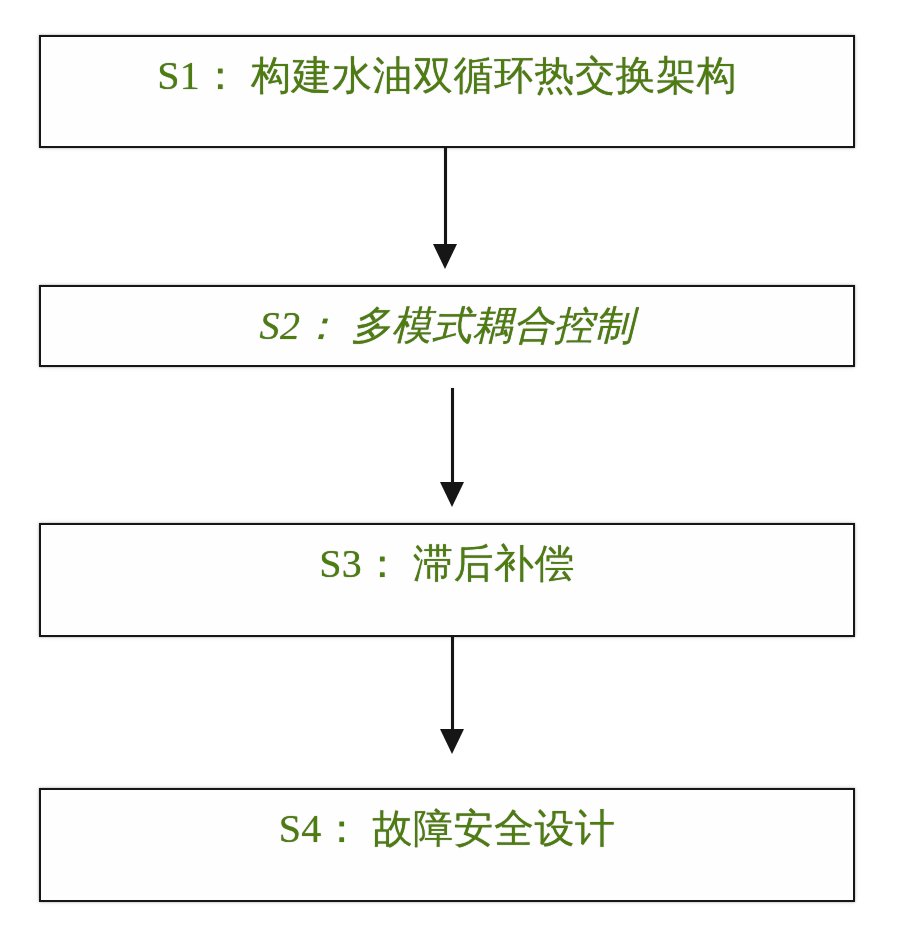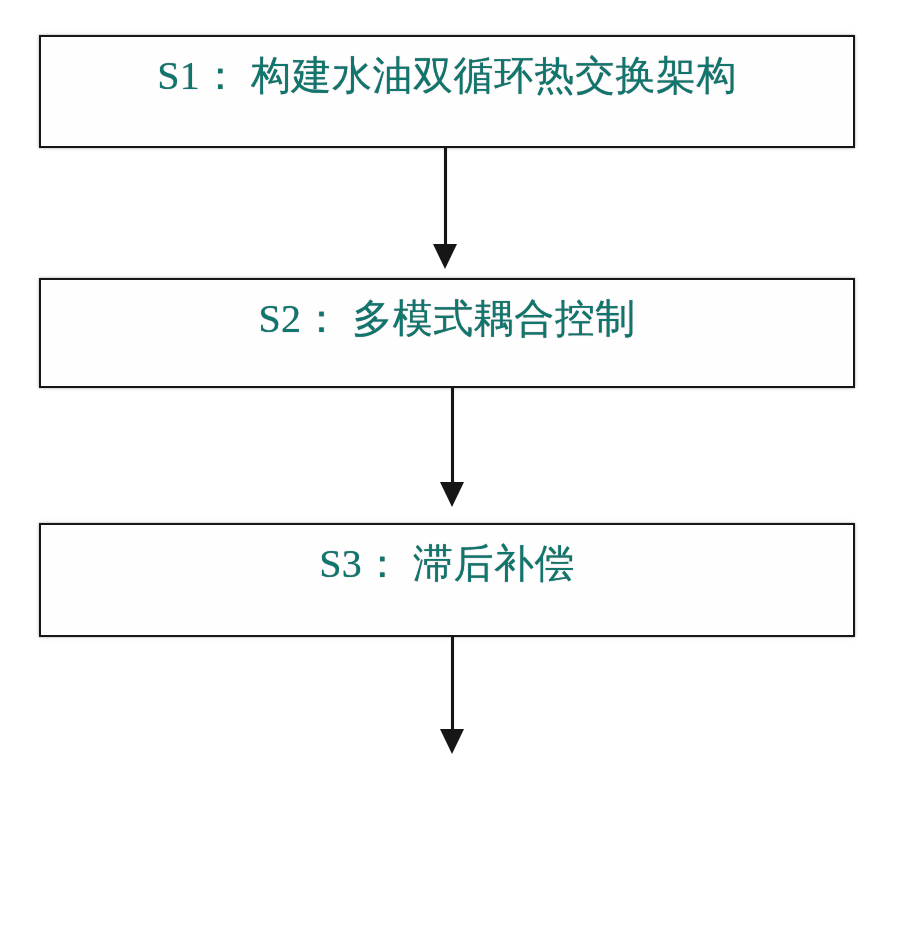--- a/index.html
+++ b/index.html
@@ -22,27 +22,27 @@
     box-sizing: border-box;
     border: 2px solid #161616;
     background: #fefefe;
     box-shadow: 0 0 2px rgba(0,0,0,0.35), 0 0 6px rgba(0,0,0,0.08);
     display: flex;
     justify-content: center;
     align-items: flex-start;
     padding-top: 15px;
   }
   .box-s1 { top: 35px;  height: 113px; }
-  .box-s2 { top: 278px; height: 110px; }
+  .box-s2 { top: 285px; height: 82px; font-style: italic; }
   .box-s3 { top: 523px; height: 114px; text-align: center; }
   .box-s4 { top: 788px; height: 114px; }
   .step-text {
     font-size: 40px;
     line-height: 48px;
-    color: #0f766e;
+    color: #4d7c0f;
     white-space: nowrap;
     text-shadow: 0 0 1px rgba(0,0,0,0.55);
     letter-spacing: 0.5px;
   }
   .step-label {
     margin-right: 10px;
   }
   .arrow {
     position: absolute;
     width: 26px;
@@ -99,14 +99,19 @@
     <div class="step-text">
       <span class="step-label">S3：</span><span class="step-title">滞后补偿</span>
     </div>
   </div>
 
   <div class="arrow arrow-s3-s4">
     <div class="arrow-line"></div>
     <div class="arrow-head"></div>
   </div>
 
+  <div class="step-box box-s4">
+    <div class="step-text">
+      <span class="step-label">S4：</span><span class="step-title">故障安全设计</span>
+    </div>
+  </div>
 
 </div>
 
 </body></html>

